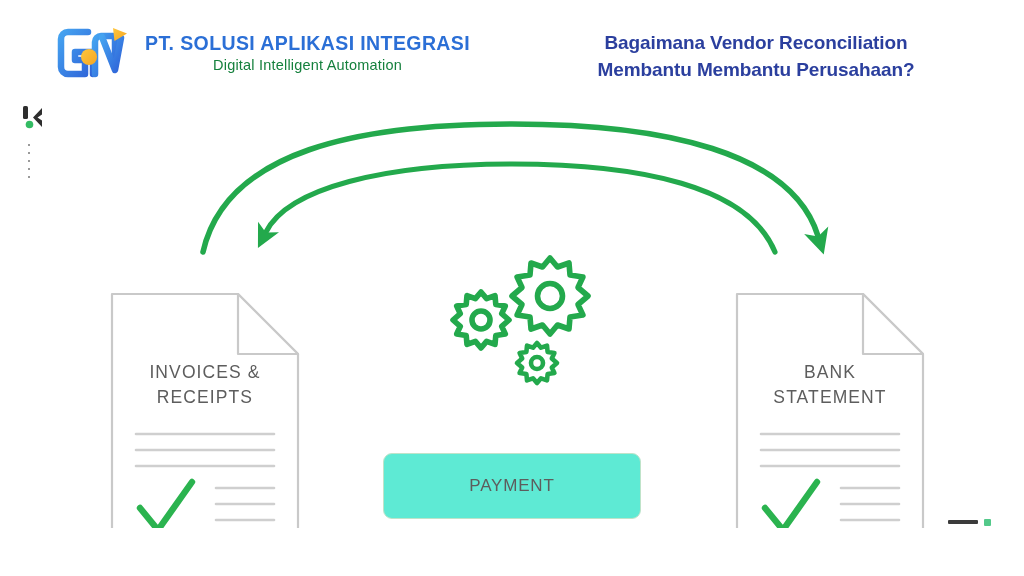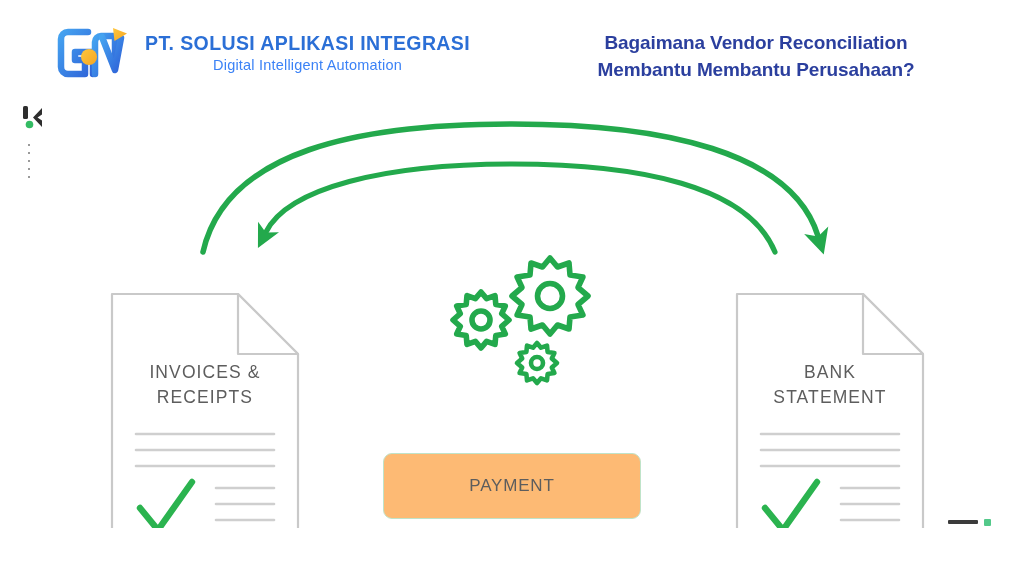--- a/index.html
+++ b/index.html
@@ -46,21 +46,21 @@
     font-size: 19.5px;
     font-weight: bold;
     letter-spacing: 0.4px;
     color: #2b6fd6;
     line-height: 1.1;
     white-space: nowrap;
   }
   .brand-tagline {
     font-size: 14.5px;
     font-weight: normal;
-    color: #3b82f6;
+    color: #15803d;
     letter-spacing: 0.2px;
     line-height: 1.5;
     white-space: nowrap;
     text-align: center;
   }
 
   
   .headline {
     position: absolute;
     right: 58px;
@@ -121,21 +121,21 @@
 
   
   .payment-box {
     position: absolute;
     left: 383px;
     top: 453px;
     width: 258px;
     height: 66px;
     border: 1.6px solid #bfe3c9;
     border-radius: 9px;
-    background: #fdba74;
+    background: #5eead4;
     display: flex;
     flex-direction: column;
     align-items: center;
     justify-content: center;
     box-sizing: border-box;
   }
   .payment-label {
     color: #5d5d5d;
     font-size: 17px;
     letter-spacing: 0.8px;

